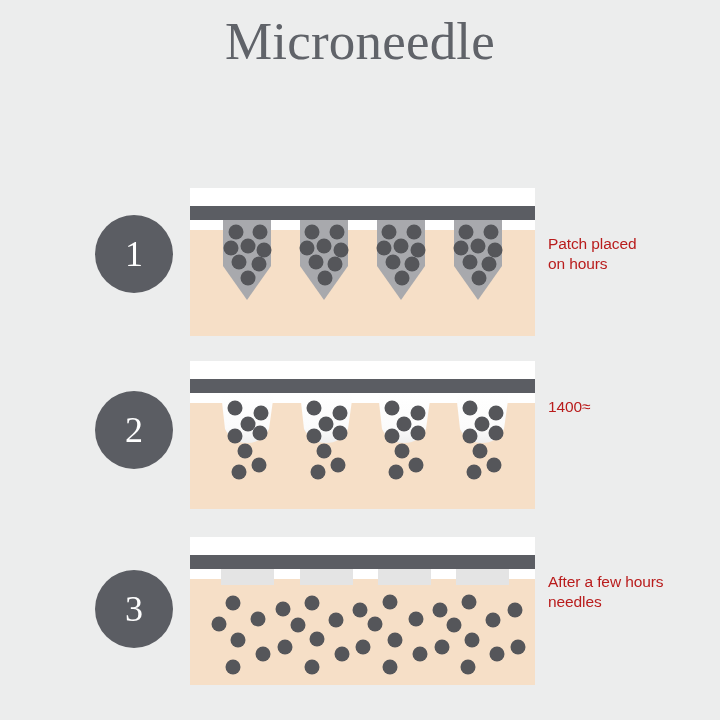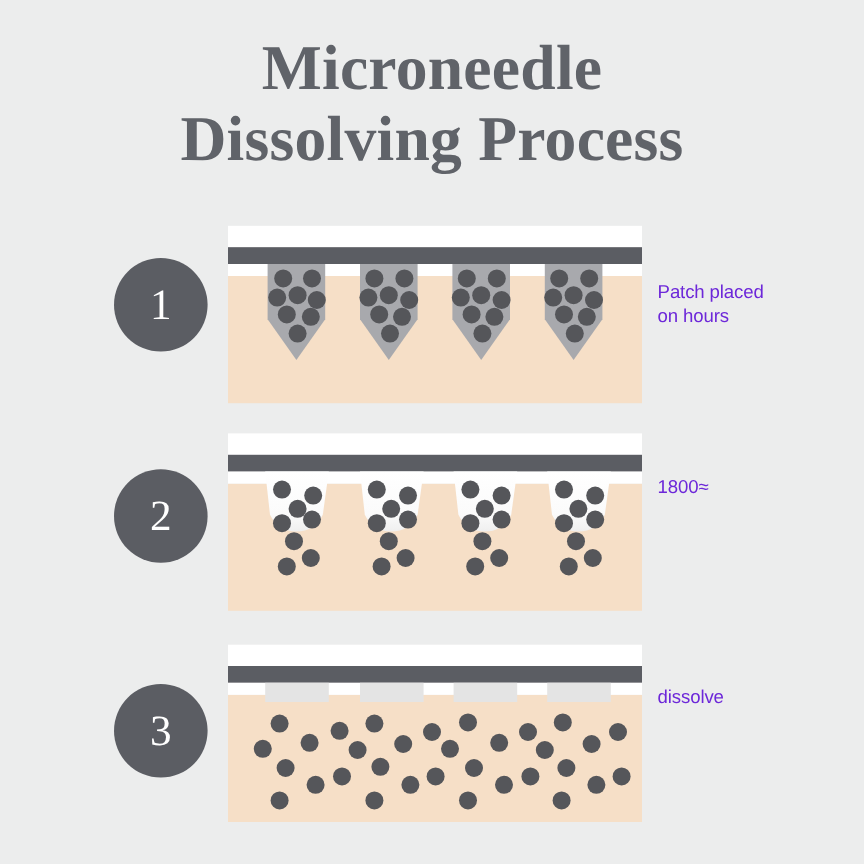--- a/index.html
+++ b/index.html
@@ -12,29 +12,28 @@
     background: #eceded;
     font-family: "Liberation Sans", sans-serif;
     overflow: hidden;
     position: relative;
   }
 
   
   .title {
     position: absolute;
     left: 0;
-    top: 28px;
+    top: 12px;
     width: 720px;
     text-align: center;
     font-family: "Liberation Serif", serif;
     font-size: 53px;
     line-height: 1.12;
     color: #606369;
     letter-spacing: 0.2px;
-    font-weight: bold;
   }
   .title .line { display: block; }
 
   
   .step {
     position: absolute;
     left: 0;
     width: 720px;
   }
   #step-1 { top: 180px; }
@@ -57,21 +56,21 @@
     line-height: 1;
   }
   #step-1 .badge { top: 35px; }
   #step-2 .badge { top: 38px; }
   #step-3 .badge { top: 41px; }
 
   .caption {
     position: absolute;
     left: 548px;
     width: 168px;
-    color: #6d28d9;
+    color: #b91c1c;
     font-size: 15.5px;
     line-height: 1.32;
     letter-spacing: -0.1px;
   }
   #step-1 .caption { top: 54px; }
   #step-2 .caption { top: 44px; }
   #step-3 .caption { top: 43px; }
   .caption .cline { display: block; white-space: pre; }
 
   
@@ -83,21 +82,20 @@
   #step-1 .diagram { top: 8px; }
   #step-2 .diagram { top: 8px; }
   #step-3 .diagram { top: 8px; }
   .diagram svg { display: block; }
 </style>
 </head>
 <body>
 
 <div class="title">
   <span class="line">Microneedle</span>
-  <span class="line">Dissolving Process</span>
 </div>
 
 <div class="step" id="step-1">
 
   <div class="badge">
     <span>1</span>
   </div>
 
   <div class="diagram">
     <svg width="345" height="150" viewBox="0 0 345 150" xmlns="http://www.w3.org/2000/svg">
@@ -233,21 +231,21 @@
         <circle cx="306" cy="72" r="7.5" fill="#55565a"></circle>
         <circle cx="280" cy="75" r="7.5" fill="#55565a"></circle>
         <circle cx="290" cy="90" r="7.5" fill="#55565a"></circle>
         <circle cx="304" cy="104" r="7.5" fill="#55565a"></circle>
         <circle cx="284" cy="111" r="7.5" fill="#55565a"></circle>
       </g>
     </svg>
   </div>
 
   <div class="caption">
-    <span class="cline">1800≈</span>
+    <span class="cline">1400≈</span>
   </div>
 </div>
 
 <div class="step" id="step-3">
 
   <div class="badge">
     <span>3</span>
   </div>
 
   <div class="diagram">
@@ -300,15 +298,16 @@
 
         <circle cx="43" cy="130" r="7.5" fill="#55565a"></circle>
         <circle cx="122" cy="130" r="7.5" fill="#55565a"></circle>
         <circle cx="200" cy="130" r="7.5" fill="#55565a"></circle>
         <circle cx="278" cy="130" r="7.5" fill="#55565a"></circle>
       </g>
     </svg>
   </div>
 
   <div class="caption">
-    <span class="cline">dissolve</span>
+    <span class="cline">After a few hours</span>
+    <span class="cline">needles</span>
   </div>
 </div>
 
 </body></html>

